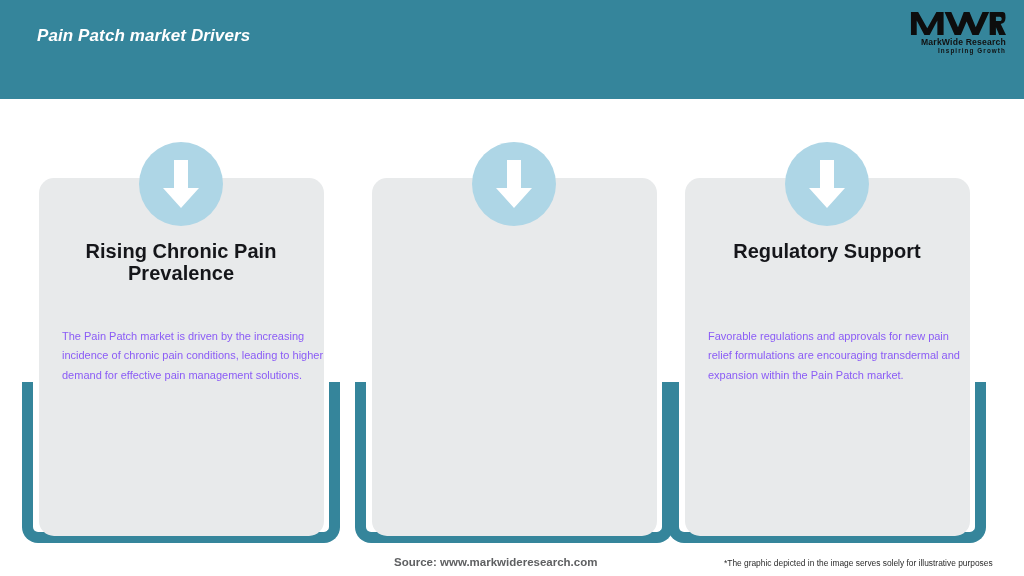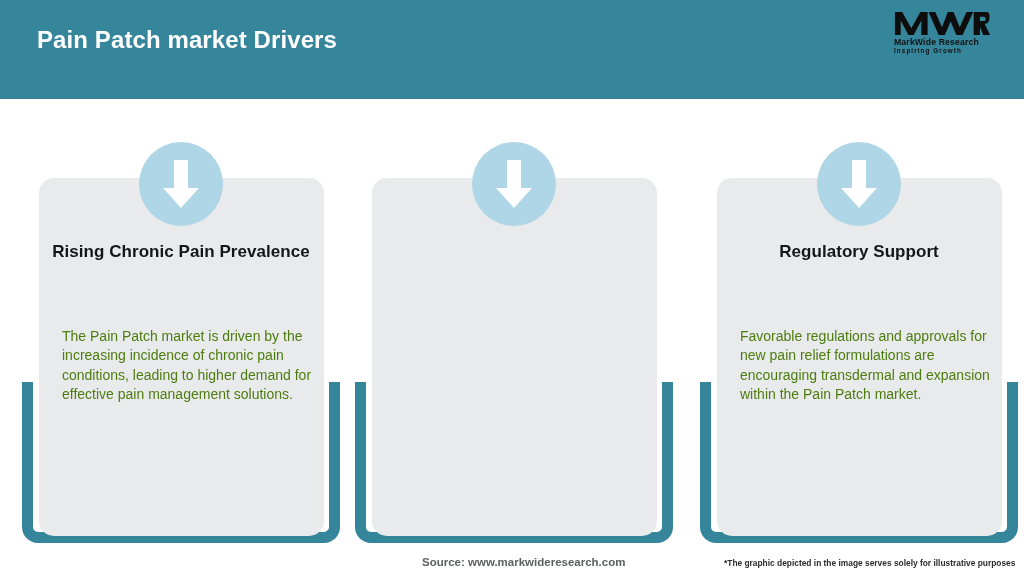--- a/index.html
+++ b/index.html
@@ -27,35 +27,36 @@
     left: 0;
     top: 0;
     width: 1024px;
     height: 99px;
     background: #35859b;
   }
   .header-title {
     position: absolute;
     left: 37px;
     top: 26px;
-    font-size: 24px;
+    font-size: 17px;
     font-weight: bold;
     color: #ffffff;
     letter-spacing: 0.1px;
     white-space: nowrap;
+    font-style: italic;
   }
   .logo {
     position: absolute;
     right: 18px;
     top: 9px;
     width: 112px;
     height: 52px;
     display: flex;
     flex-direction: column;
-    align-items: flex-start;
+    align-items: flex-end;
     justify-content: flex-start;
   }
   .logo-mark {
     width: 96px;
     height: 27px;
     display: block;
   }
   .logo-name {
     margin-top: 1px;
     font-size: 8.6px;
@@ -82,21 +83,21 @@
     height: 477px;
   }
   .card {
     position: absolute;
     top: 0;
     width: 318px;
     height: 477px;
   }
   .card-1 { left: 22px; }
   .card-2 { left: 355px; }
-  .card-3 { left: 700px; }
+  .card-3 { left: 668px; }
 
   
   .card-backdrop {
     position: absolute;
     left: 0;
     top: 283px;
     width: 318px;
     height: 161px;
     border-left: 11px solid #35859b;
     border-right: 11px solid #35859b;
@@ -136,56 +137,55 @@
     height: 52px;
     display: block;
   }
 
   .card-title {
     position: absolute;
     left: 30px;
     top: 142px;
     width: 258px;
     text-align: center;
-    font-size: 17px;
+    font-size: 20px;
     font-weight: bold;
     color: #15161a;
     line-height: 21.5px;
     letter-spacing: 0.05px;
   }
   .card-body {
     position: absolute;
     left: 40px;
     top: 228px;
     width: 262px;
     text-align: left;
-    font-size: 14px;
+    font-size: 11px;
     font-weight: normal;
-    color: #4d7c0f;
+    color: #8b5cf6;
     line-height: 19.3px;
   }
   .card-3 .card-body { width: 265px; }
 
   
   .footer-source {
     position: absolute;
     left: 394px;
     top: 556px;
     font-size: 11.5px;
     font-weight: bold;
     color: #5f6062;
     white-space: nowrap;
-    margin-left: 28px;
   }
   .footer-note {
     position: absolute;
     left: 724px;
     top: 558px;
     font-size: 8.4px;
-    font-weight: bold;
+    font-weight: normal;
     color: #2b2b2b;
     white-space: nowrap;
   }
 </style>
 </head>
 <body>
 
 <div class="slide">
 
   <div class="header">

